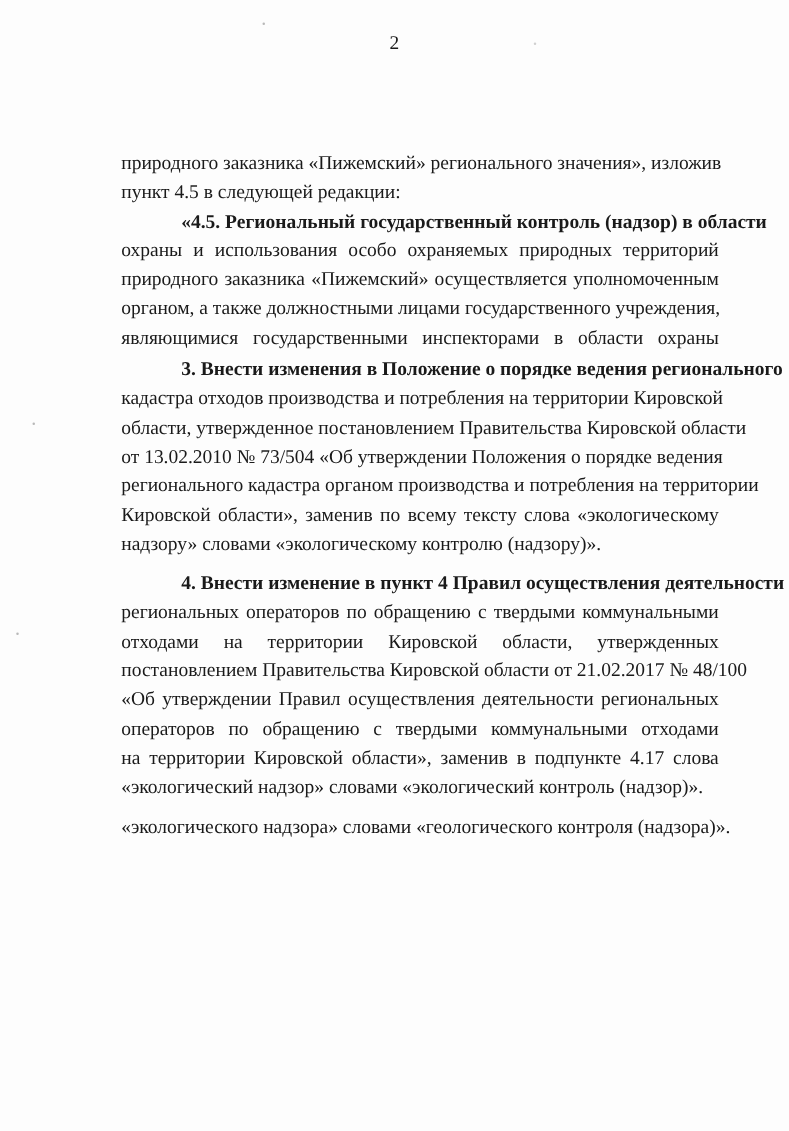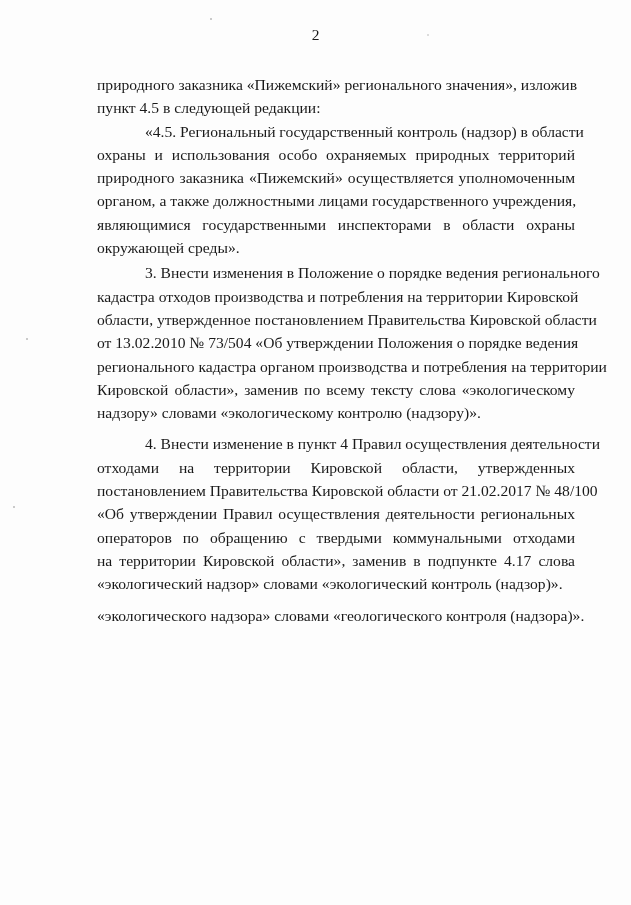--- a/index.html
+++ b/index.html
@@ -40,34 +40,36 @@
     }
     .para {
       margin: 0;
       text-align: justify;
       text-align-last: left;
       text-indent: 48px;
       hyphens: none;
     }
     .para.continuation {
       text-indent: 0;
+      margin-top: 46px;
     }
     .line {
       display: block;
       text-align: justify;
       text-align-last: justify;
       white-space: nowrap;
       height: 23.3px;
       overflow: visible;
     }
     .line.last {
       text-align-last: left;
     }
     .line.indent {
       padding-left: 48px;
+      font-weight: bold;
     }
     .gap {
       height: 2px;
     }
     .speck {
       position: absolute;
       width: 2px; height: 2px;
       border-radius: 1px;
       background: #b8b8b8;
     }
@@ -90,39 +92,39 @@
       <span class="line">природного заказника «Пижемский» регионального значения», изложив</span>
       <span class="line last">пункт 4.5 в следующей редакции:</span>
     </div>
 
     <div class="para" style="text-indent:0;">
       <span class="line indent">«4.5. Региональный государственный контроль (надзор) в области</span>
       <span class="line">охраны и использования особо охраняемых природных территорий</span>
       <span class="line">природного заказника «Пижемский» осуществляется уполномоченным</span>
       <span class="line">органом, а также должностными лицами государственного учреждения,</span>
       <span class="line">являющимися государственными инспекторами в области охраны</span>
-      <span class="line last">окружающей среды».</span>
     </div>
 
     <div class="gap"></div>
 
     <div class="para" style="text-indent:0;">
       <span class="line indent">3. Внести изменения в Положение о порядке ведения регионального</span>
       <span class="line">кадастра отходов производства и потребления на территории Кировской</span>
       <span class="line">области, утвержденное постановлением Правительства Кировской области</span>
       <span class="line">от 13.02.2010 № 73/504 «Об утверждении Положения о порядке ведения</span>
       <span class="line">регионального кадастра органом производства и потребления на территории</span>
       <span class="line">Кировской области», заменив по всему тексту слова «экологическому</span>
       <span class="line last">надзору» словами «экологическому контролю (надзору)».</span>
     </div>
 
     <div class="gap" style="height:8px;"></div>
 
     <div class="para" style="text-indent:0;">
       <span class="line indent">4. Внести изменение в пункт 4 Правил осуществления деятельности</span>
+      <span class="line">региональных операторов по обращению с твердыми коммунальными</span>
       <span class="line">отходами на территории Кировской области, утвержденных</span>
       <span class="line">постановлением Правительства Кировской области от 21.02.2017 № 48/100</span>
       <span class="line">«Об утверждении Правил осуществления деятельности региональных</span>
       <span class="line">операторов по обращению с твердыми коммунальными отходами</span>
       <span class="line">на территории Кировской области», заменив в подпункте 4.17 слова</span>
       <span class="line last">«экологический надзор» словами «экологический контроль (надзор)».</span>
     </div>
 
     <div class="gap" style="height:8px;"></div>
 

